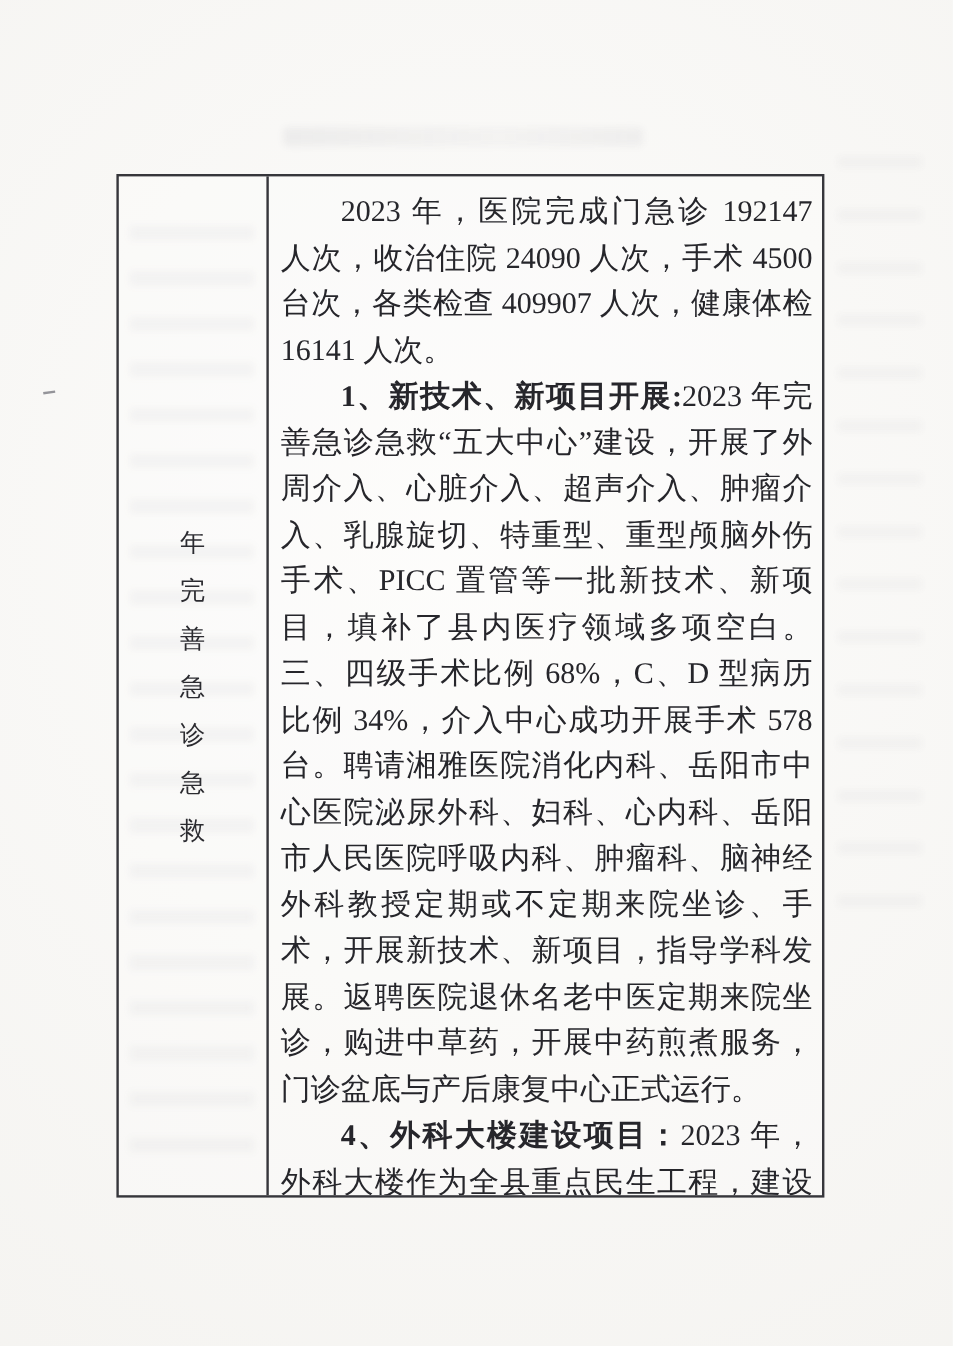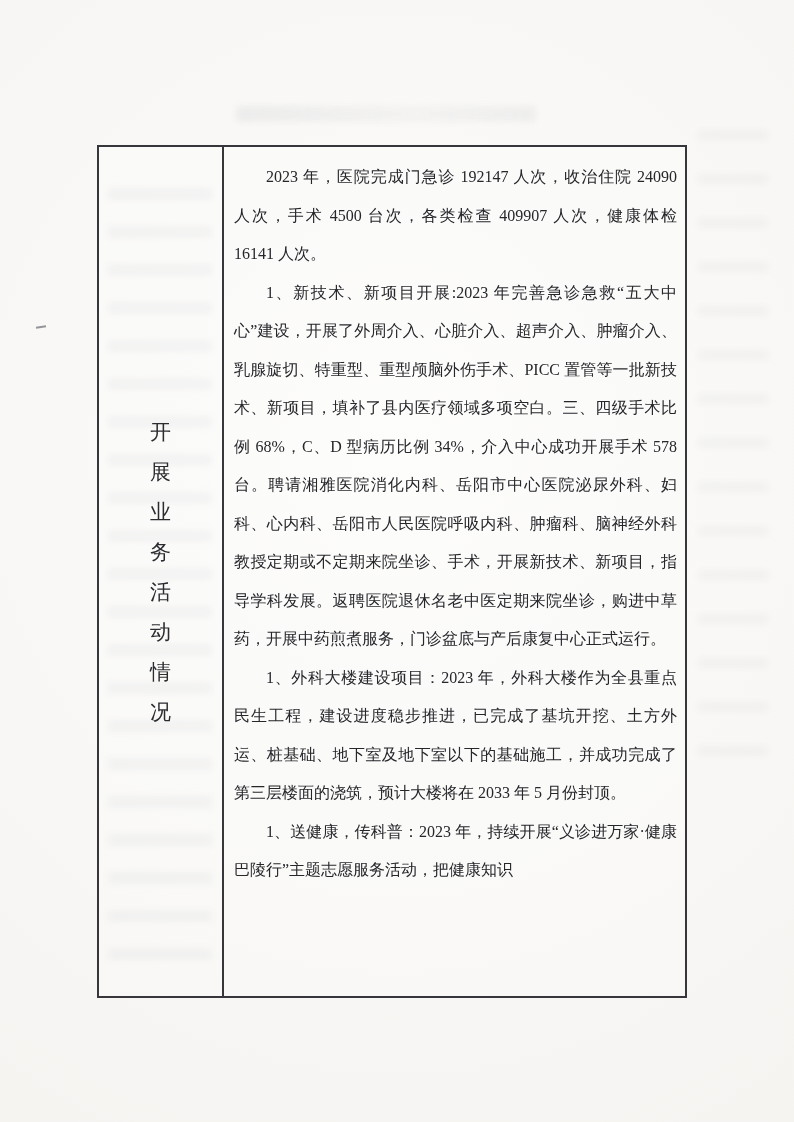--- a/index.html
+++ b/index.html
@@ -61,49 +61,49 @@
     letter-spacing:0;
   }
   .content-cell{
     flex:1 1 auto;
     box-sizing:border-box;
     padding:11px 8px 0 10px;
     overflow:hidden;
   }
   .para{
     margin:0;
-    font-size:16px;
+    font-size:25px;
     line-height:38.5px;
     color:#26262b;
     text-align:justify;
     text-indent:2em;
   }
-  .para .lead{font-weight:normal;margin-top:28px;}
+  .para .lead{font-weight:bold;margin-top:28px;}
 </style>
 </head>
 <body>
 
 <div class="page">
 
   <div class="ghost ghost-leftcol"></div>
   <div class="ghost ghost-top"></div>
   <div class="ghost ghost-right"></div>
   <div class="stray-dash"></div>
 
   <div class="form-table">
 
     <div class="label-cell">
-      <div class="vertical-label">开展业务活动情况</div>
+      <div class="vertical-label">年完善急诊急救</div>
     </div>
 
     <div class="content-cell">
 
       <p class="para"><b class="lead"></b><span>2023 年，医院完成门急诊 192147 人次，收治住院 24090 人次，手术 4500 台次，各类检查 409907 人次，健康体检 16141 人次。</span></p>
 
       <p class="para"><b class="lead">1、新技术、新项目开展:</b><span>2023 年完善急诊急救“五大中心”建设，开展了外周介入、心脏介入、超声介入、肿瘤介入、乳腺旋切、特重型、重型颅脑外伤手术、PICC 置管等一批新技术、新项目，填补了县内医疗领域多项空白。三、四级手术比例 68%，C、D 型病历比例 34%，介入中心成功开展手术 578 台。聘请湘雅医院消化内科、岳阳市中心医院泌尿外科、妇科、心内科、岳阳市人民医院呼吸内科、肿瘤科、脑神经外科教授定期或不定期来院坐诊、手术，开展新技术、新项目，指导学科发展。返聘医院退休名老中医定期来院坐诊，购进中草药，开展中药煎煮服务，门诊盆底与产后康复中心正式运行。</span></p>
 
-      <p class="para"><b class="lead">1、外科大楼建设项目：</b><span>2023 年，外科大楼作为全县重点民生工程，建设进度稳步推进，已完成了基坑开挖、土方外运、桩基础、地下室及地下室以下的基础施工，并成功完成了第三层楼面的浇筑，预计大楼将在 2033 年 5 月份封顶。</span></p>
+      <p class="para"><b class="lead">4、外科大楼建设项目：</b><span>2023 年，外科大楼作为全县重点民生工程，建设进度稳步推进，已完成了基坑开挖、土方外运、桩基础、地下室及地下室以下的基础施工，并成功完成了第三层楼面的浇筑，预计大楼将在 2033 年 5 月份封顶。</span></p>
 
       <p class="para"><b class="lead">1、送健康，传科普：</b><span>2023 年，持续开展“义诊进万家·健康巴陵行”主题志愿服务活动，把健康知识</span></p>
 
     </div>
   </div>
 </div>
 
 </body></html>

